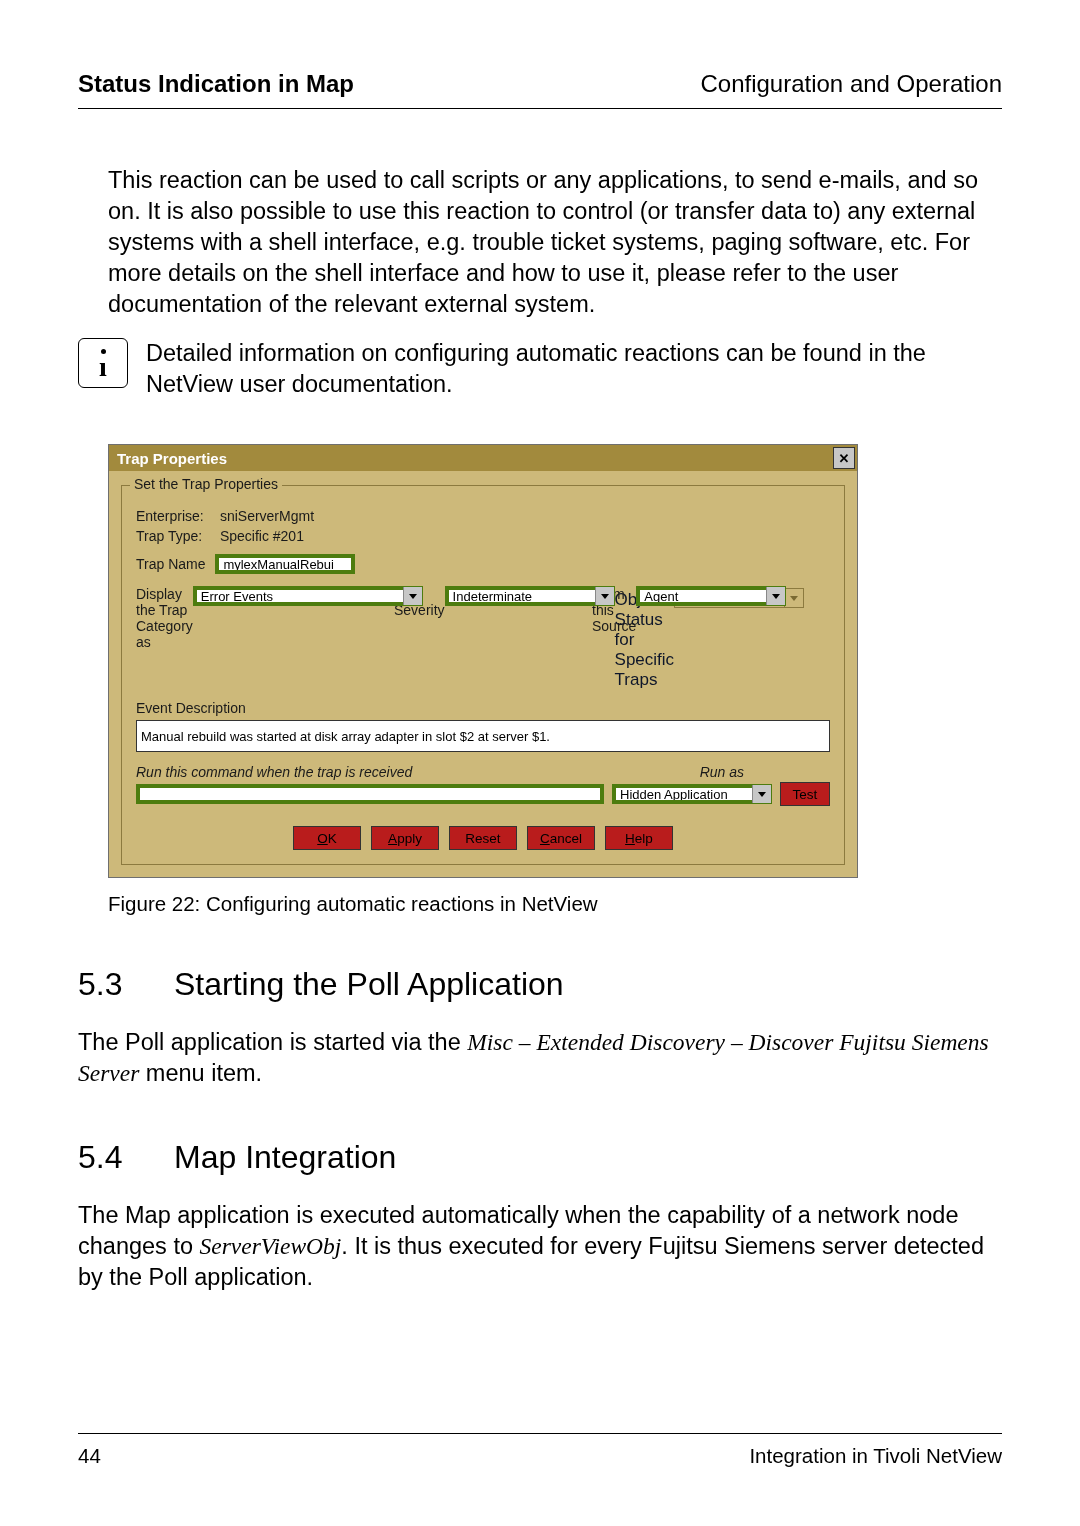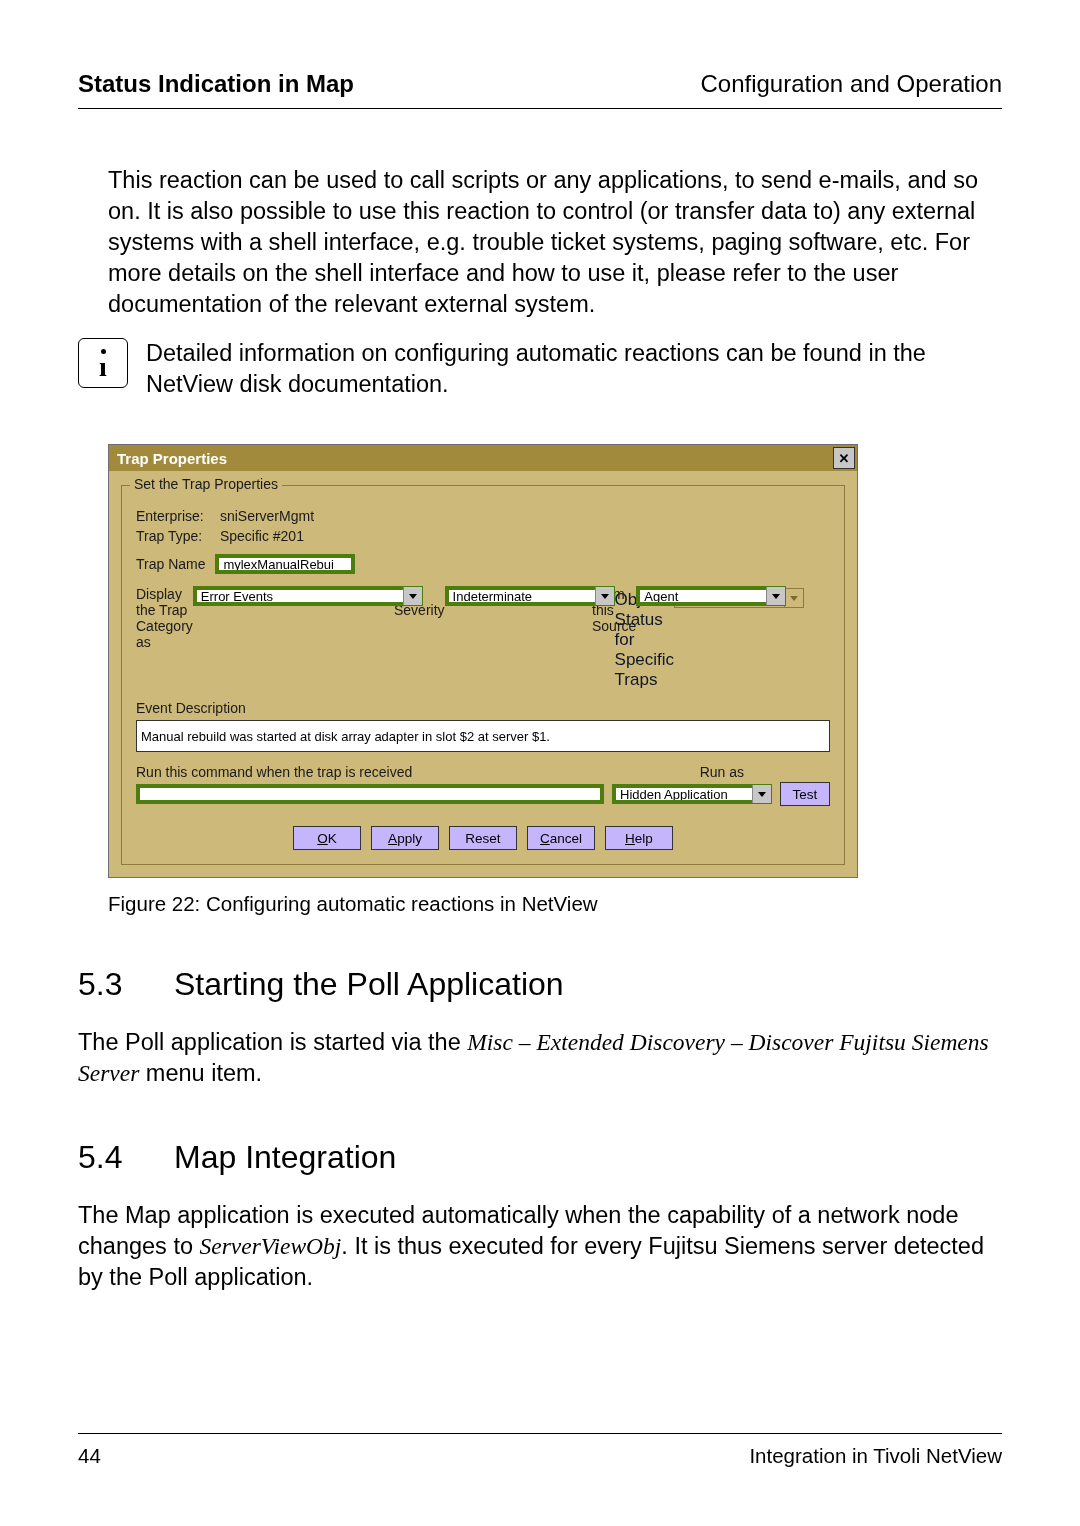--- a/index.html
+++ b/index.html
@@ -154,21 +154,21 @@
   .big-input {
     width: 100%;
     background:#fff; border:1px solid #333; height:32px;
     font-size:13px; padding: 0 4px; box-sizing: border-box;
     font-family: Tahoma, Arial, sans-serif;
   }
   .btnbar {
     display: flex; justify-content: center; gap: 10px; margin-top: 20px;
   }
   .win-btn {
-    background: #c4b5fd;
+    background: #b91c1c;
     border: 1px solid #333;
     height: 24px;
     min-width: 68px;
     font-size: 13.5px;
     font-family: Tahoma, Arial, sans-serif;
     padding: 0 10px;
   }
   .u { text-decoration: underline; }
 
   .caption {
@@ -208,21 +208,21 @@
   </div>
 
   <div class="body-block">
     <div class="body-text">This reaction can be used to call scripts or any applications, to send e-mails, and so on. It is also possible to use this reaction to control (or transfer data to) any external systems with a shell interface, e.g. trouble ticket systems, paging software, etc. For more details on the shell interface and how to use it, please refer to the user documentation of the relevant external system.</div>
 
     <div class="info-row">
       <div class="info-icon-box">
         <div class="info-dot"></div>
         <div class="info-stem">ı</div>
       </div>
-      <div class="info-text">Detailed information on configuring automatic reactions can be found in the NetView disk documentation.</div>
+      <div class="info-text">Detailed information on configuring automatic reactions can be found in the NetView user documentation.</div>
     </div>
 
     <div class="dialog">
       <div class="titlebar">
         <span class="titlebar-text">Trap Properties</span>
         <div class="close-box">✕</div>
       </div>
       <div class="dialog-body">
         <div class="groupbox">
           <div class="group-legend">Set the Trap Properties</div>
@@ -268,21 +268,21 @@
                 <span class="combo-btn"></span>
               </span>
             </div>
           </div>
 
           <div style="margin-top:10px;">
             <span class="inline-label">Event Description</span>
             <input class="big-input" value="Manual rebuild was started at disk array adapter in slot $2 at server $1." style="">
           </div>
 
-          <div style="margin-top:12px; display:flex; justify-content:space-between;">
+          <div style="margin-top:12px; display:flex; justify-content:space-between;font-style:italic;">
             <span>Run this command when the trap is received</span>
             <span style="margin-right:86px;">Run as</span>
           </div>
           <div style="display:flex; gap:8px; align-items:center; margin-top:2px;">
             <input class="win-input" style="flex: 1 1 0%;" value="">
             <span class="combo-wrap">
               <input class="win-input" style="width: 160px;" value="Hidden Application">
               <span class="combo-btn"></span>
             </span>
             <button class="win-btn" style="min-width:50px;">Test</button>

